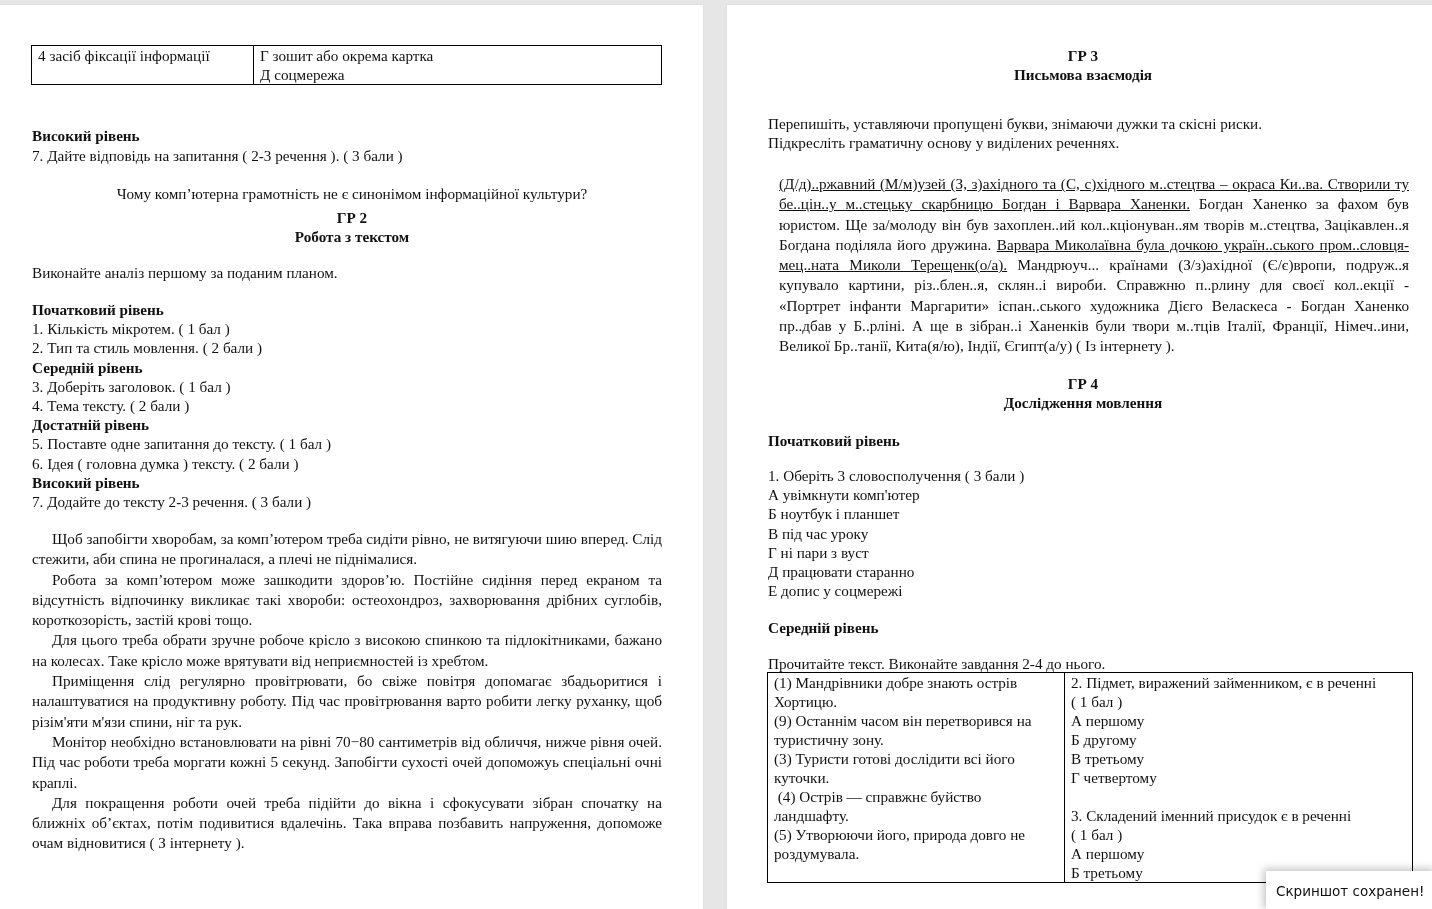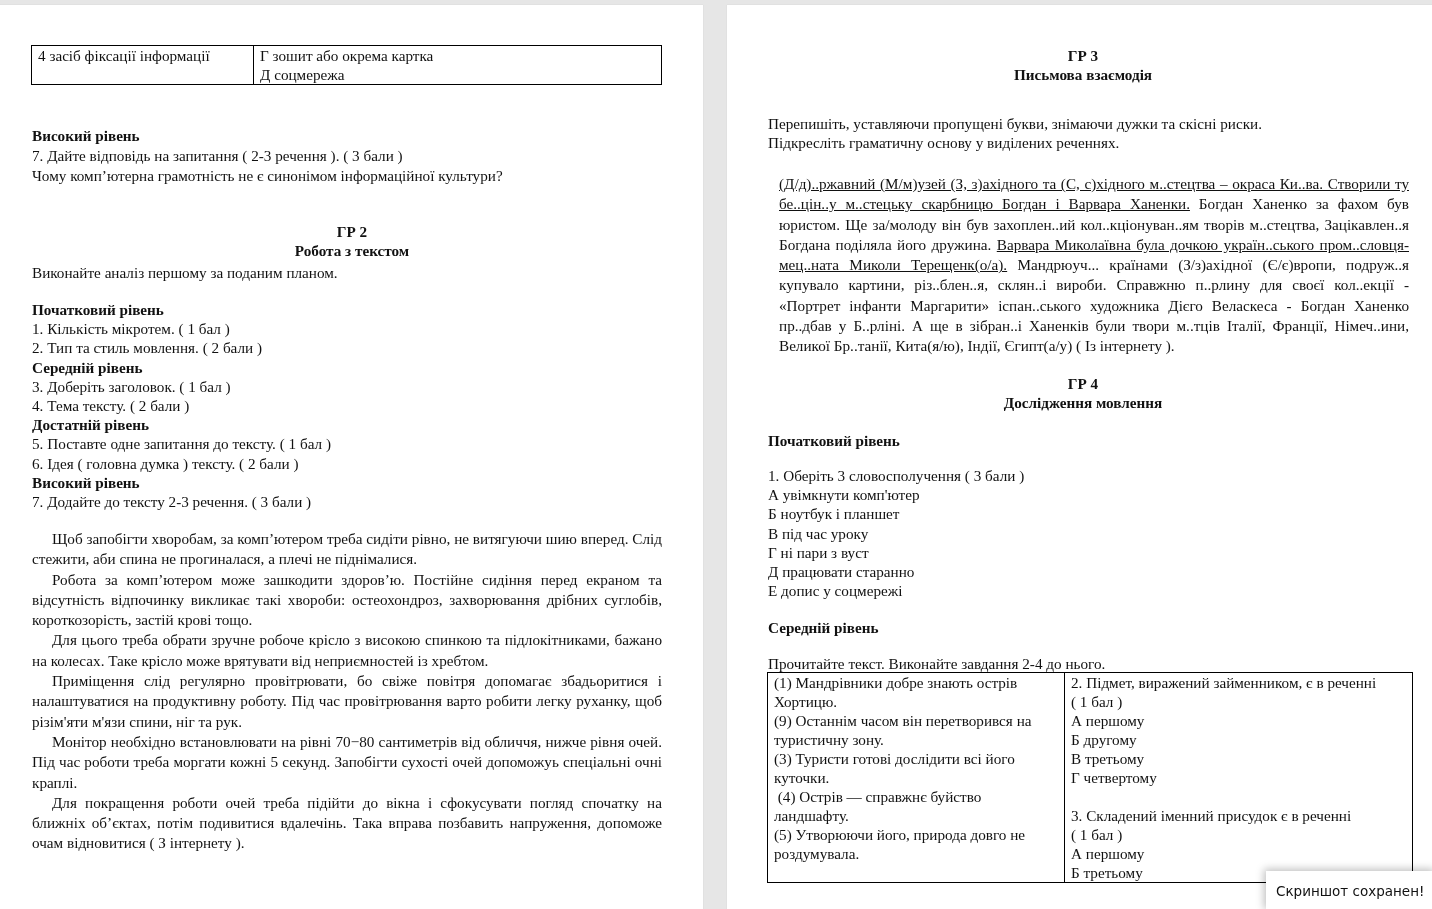--- a/index.html
+++ b/index.html
@@ -47,24 +47,24 @@
         <div>Г зошит або окрема картка</div>
         <div>Д соцмережа</div>
       </td>
     </tr>
   </tbody>
     </table>
 
   <div class="abs txt" style="left:32px; top:121px; width:640px;">
     <div class="bold">Високий рівень</div>
     <div style="margin-top:1px;">7. Дайте відповідь на запитання ( 2-3 речення ). ( 3 бали )</div>
-    <div style="margin-top:1px;">Чому комп’ютерна грамотність не є синонімом інформаційної культури?</div>
+    <div style="margin-top:19px;text-align:center;">Чому комп’ютерна грамотність не є синонімом інформаційної культури?</div>
   </div>
 
-  <div class="abs txt center bold" style="left:32px; top:217px; width:640px;">
+  <div class="abs txt center bold" style="left:32px; top:203px; width:640px;">
     <div>ГР 2</div>
     <div>Робота з текстом</div>
   </div>
 
   <div class="abs txt" style="left:32px; top:258px; width:640px;">Виконайте аналіз першому за поданим планом.</div>
 
   <div class="abs txt" style="left:32px; top:295px; width:640px;">
     <div class="bold">Початковий рівень</div>
     <div>1. Кількість мікротем. ( 1 бал )</div>
     <div>2. Тип та стиль мовлення. ( 2 бали )</div>
@@ -77,21 +77,21 @@
     <div class="bold">Високий рівень</div>
     <div>7. Додайте до тексту 2-3 речення. ( 3 бали )</div>
   </div>
 
   <div class="abs" style="left:32px; top:524px; width:630px;">
     <p class="para">Щоб запобігти хворобам, за комп’ютером треба сидіти рівно, не витягуючи шию вперед. Слід стежити, аби спина не прогиналася, а плечі не піднімалися.</p>
     <p class="para">Робота за комп’ютером може зашкодити здоров’ю. Постійне сидіння перед екраном та відсутність відпочинку викликає такі хвороби: остеохондроз, захворювання дрібних суглобів, короткозорість, застій крові тощо.</p>
     <p class="para">Для цього треба обрати зручне робоче крісло з високою спинкою та підлокітниками, бажано на колесах. Таке крісло може врятувати від неприємностей із хребтом.</p>
     <p class="para">Приміщення слід регулярно провітрювати, бо свіже повітря допомагає збадьоритися і налаштуватися на продуктивну роботу. Під час провітрювання варто робити легку руханку, щоб різім'яти м'язи спини, ніг та рук.</p>
     <p class="para">Монітор необхідно встановлювати на рівні 70−80 сантиметрів від обличчя, нижче рівня очей. Під час роботи треба моргати кожні 5 секунд. Запобігти сухості очей допоможуь спеціальні очні краплі.</p>
-    <p class="para">Для покращення роботи очей треба підійти до вікна і сфокусувати погляд спочатку на ближніх об’єктах, потім подивитися вдалечінь. Така вправа позбавить напруження, допоможе очам відновитися ( З інтернету ).</p>
+    <p class="para">Для покращення роботи очей треба підійти до вікна і сфокусувати зібран спочатку на ближніх об’єктах, потім подивитися вдалечінь. Така вправа позбавить напруження, допоможе очам відновитися ( З інтернету ).</p>
   </div>
 </div>
 
 <div class="page" id="page-right">
   <div class="abs txt center bold" style="left:41px; top:41px; width:630px;">
     <div>ГР 3</div>
     <div>Письмова взаємодія</div>
   </div>
 
   <div class="abs txt" style="left:41px; top:99px; width:640px;margin-top:10px;">

